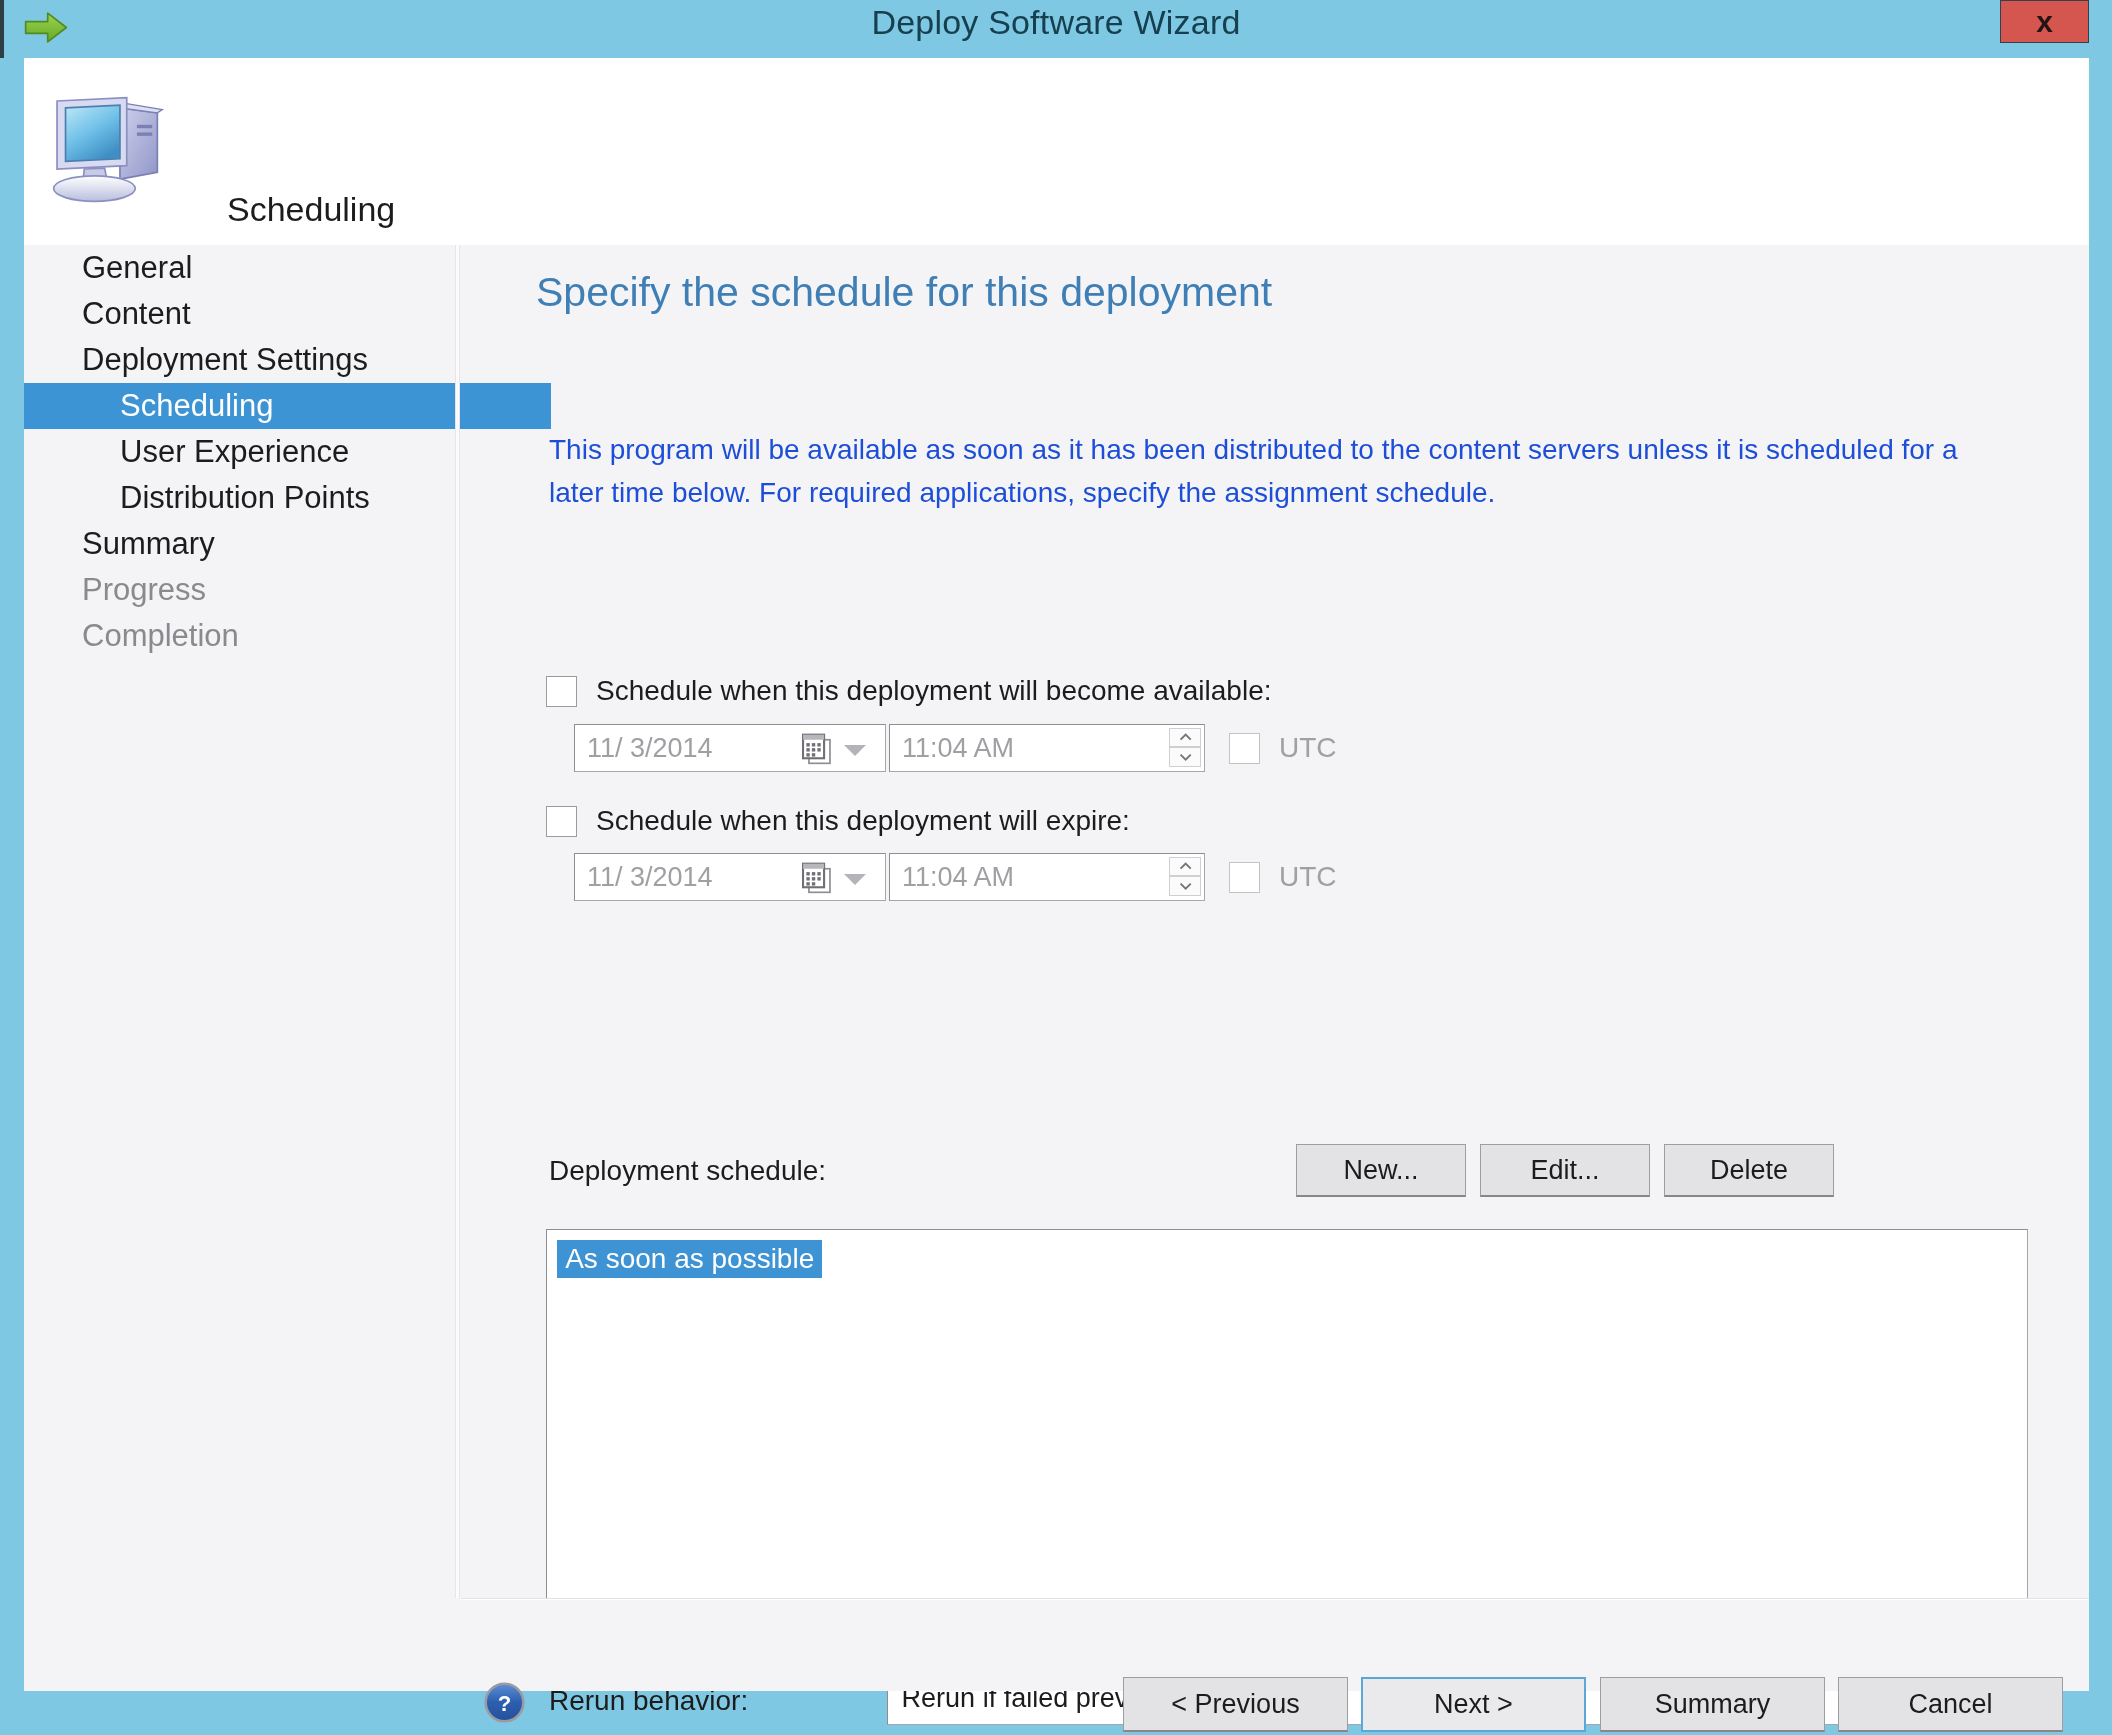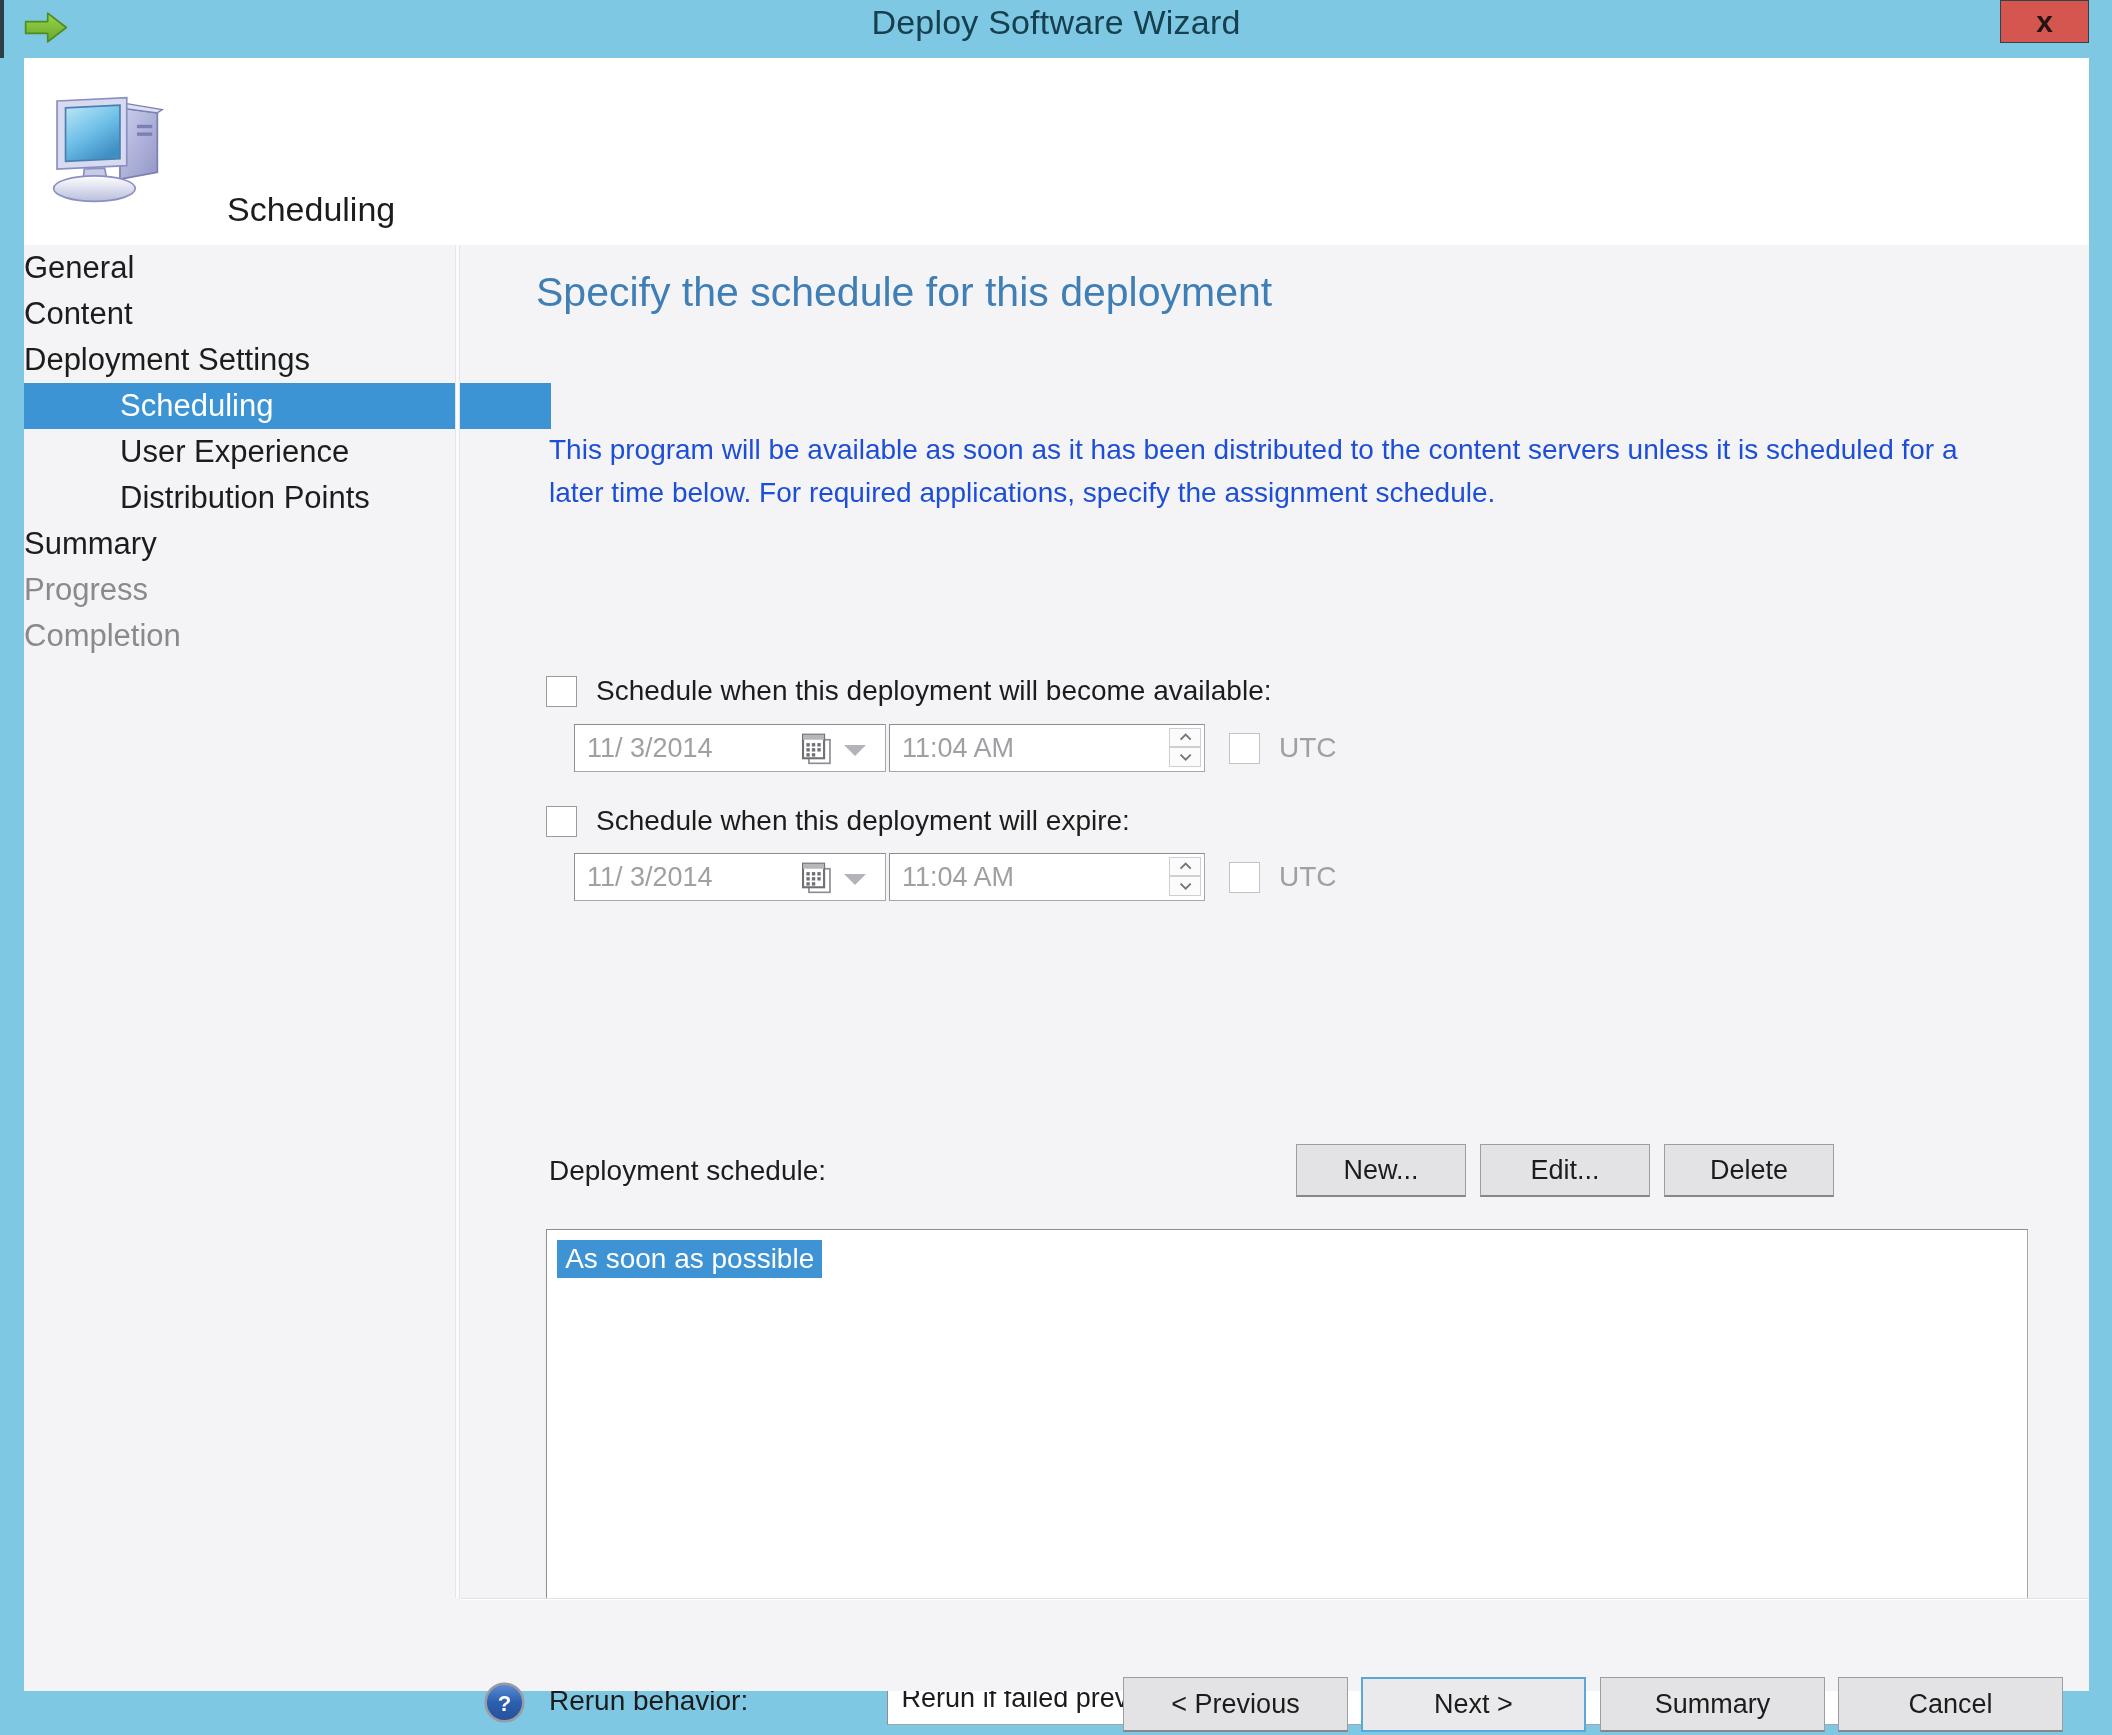--- a/index.html
+++ b/index.html
@@ -149,21 +149,21 @@
     left: 0;
     width: 431px;
     height: 46px;
     display: flex;
     align-items: center;
     font-size: 31px;
     color: #1c1c1c;
     font-family: "Liberation Sans", sans-serif;
     white-space: nowrap;
   }
-  .nav-item.lvl0 { }
+  .nav-item.lvl0 { padding-left: 58px; }
   .nav-item.lvl1 { padding-left: 96px; }
   .nav-item.selected {
     background: #3d94d5;
     color: #ffffff;
   }
   .nav-item.dim { color: #8a8a8e; }
 
   
   .content {
     position: absolute;

